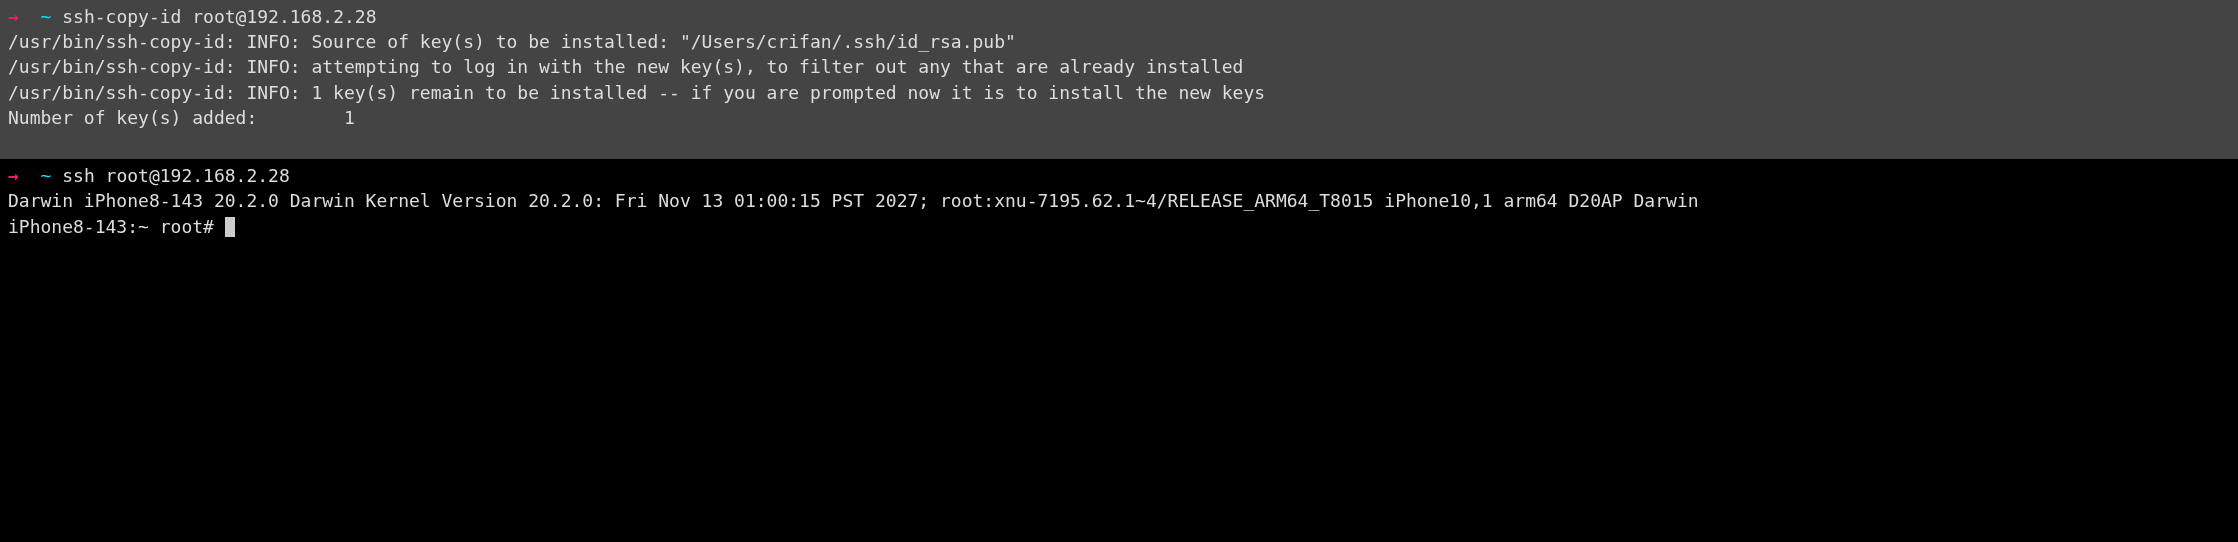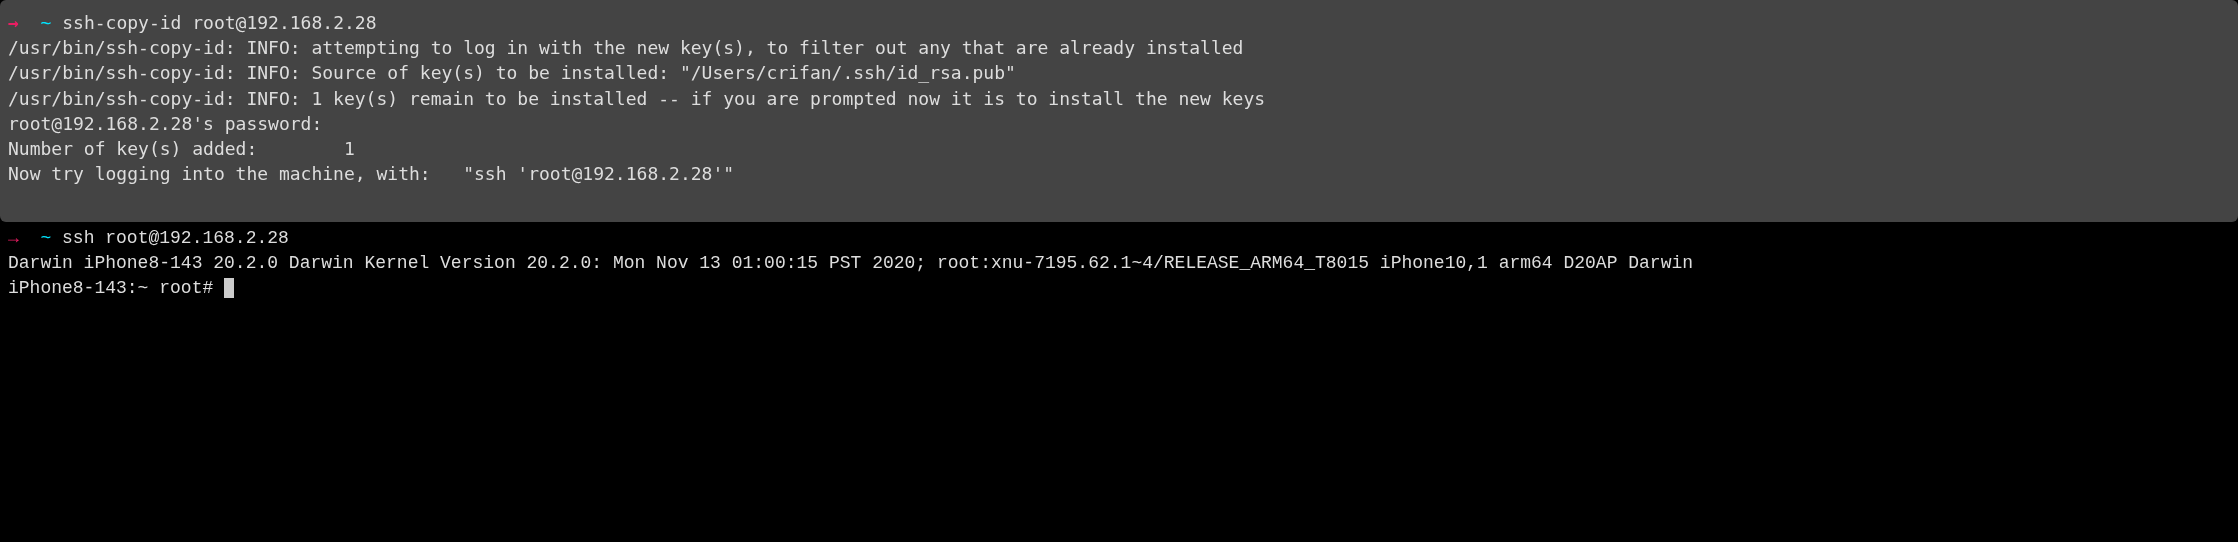--- a/index.html
+++ b/index.html
@@ -12,27 +12,25 @@
       font-size: 18px;
       line-height: 1.4;
       background: #000;
       color: #ccc;
       width: 2238px;
       height: 542px;
       overflow: hidden;
     }
     .session-1 {
       background: #444444;
-      padding: 10px 8px;
-      border-radius: 6px;
+      padding: 4px 8px;
     }
     .session-2 {
       background: #000000;
       padding: 4px 8px;
-      font-family: Liberation Mono, monospace;
     }
     .prompt-arrow {
       color: #e91e63;
       font-weight: bold;
     }
     .prompt-tilde {
       color: #00e5ff;
     }
     .command {
       color: #ddd;
@@ -50,28 +48,26 @@
     }
     .line {
       white-space: pre;
     }
   </style>
 </head>
 <body>
 
 <div class="session-1">
   <div class="line"><span class="prompt-arrow">→</span><span class="prompt-tilde">  ~ </span><span class="command">ssh-copy-id root@192.168.2.28</span></div>
+  <div class="output">/usr/bin/ssh-copy-id: INFO: Source of key(s) to be installed: "/Users/crifan/.ssh/id_rsa.pub"</div>
   <div class="output">/usr/bin/ssh-copy-id: INFO: attempting to log in with the new key(s), to filter out any that are already installed</div>
-  <div class="output">/usr/bin/ssh-copy-id: INFO: Source of key(s) to be installed: "/Users/crifan/.ssh/id_rsa.pub"</div>
   <div class="output">/usr/bin/ssh-copy-id: INFO: 1 key(s) remain to be installed -- if you are prompted now it is to install the new keys</div>
-  <div class="output">root@192.168.2.28's password:</div>
   <div class="output"></div>
   <div class="output">Number of key(s) added:        1</div>
   <div class="output"></div>
-  <div class="output">Now try logging into the machine, with:   "ssh 'root@192.168.2.28'"</div>
   <div class="output">&nbsp;</div>
 </div>
 
 <div class="session-2">
   <div class="line"><span class="prompt-arrow">→</span><span class="prompt-tilde">  ~ </span><span class="command">ssh root@192.168.2.28</span></div>
-  <div class="output">Darwin iPhone8-143 20.2.0 Darwin Kernel Version 20.2.0: Mon Nov 13 01:00:15 PST 2020; root:xnu-7195.62.1~4/RELEASE_ARM64_T8015 iPhone10,1 arm64 D20AP Darwin</div>
+  <div class="output">Darwin iPhone8-143 20.2.0 Darwin Kernel Version 20.2.0: Fri Nov 13 01:00:15 PST 2027; root:xnu-7195.62.1~4/RELEASE_ARM64_T8015 iPhone10,1 arm64 D20AP Darwin</div>
   <div class="line"><span class="output">iPhone8-143:~ root# </span><span class="cursor"></span></div>
 </div>
 
 </body></html>

